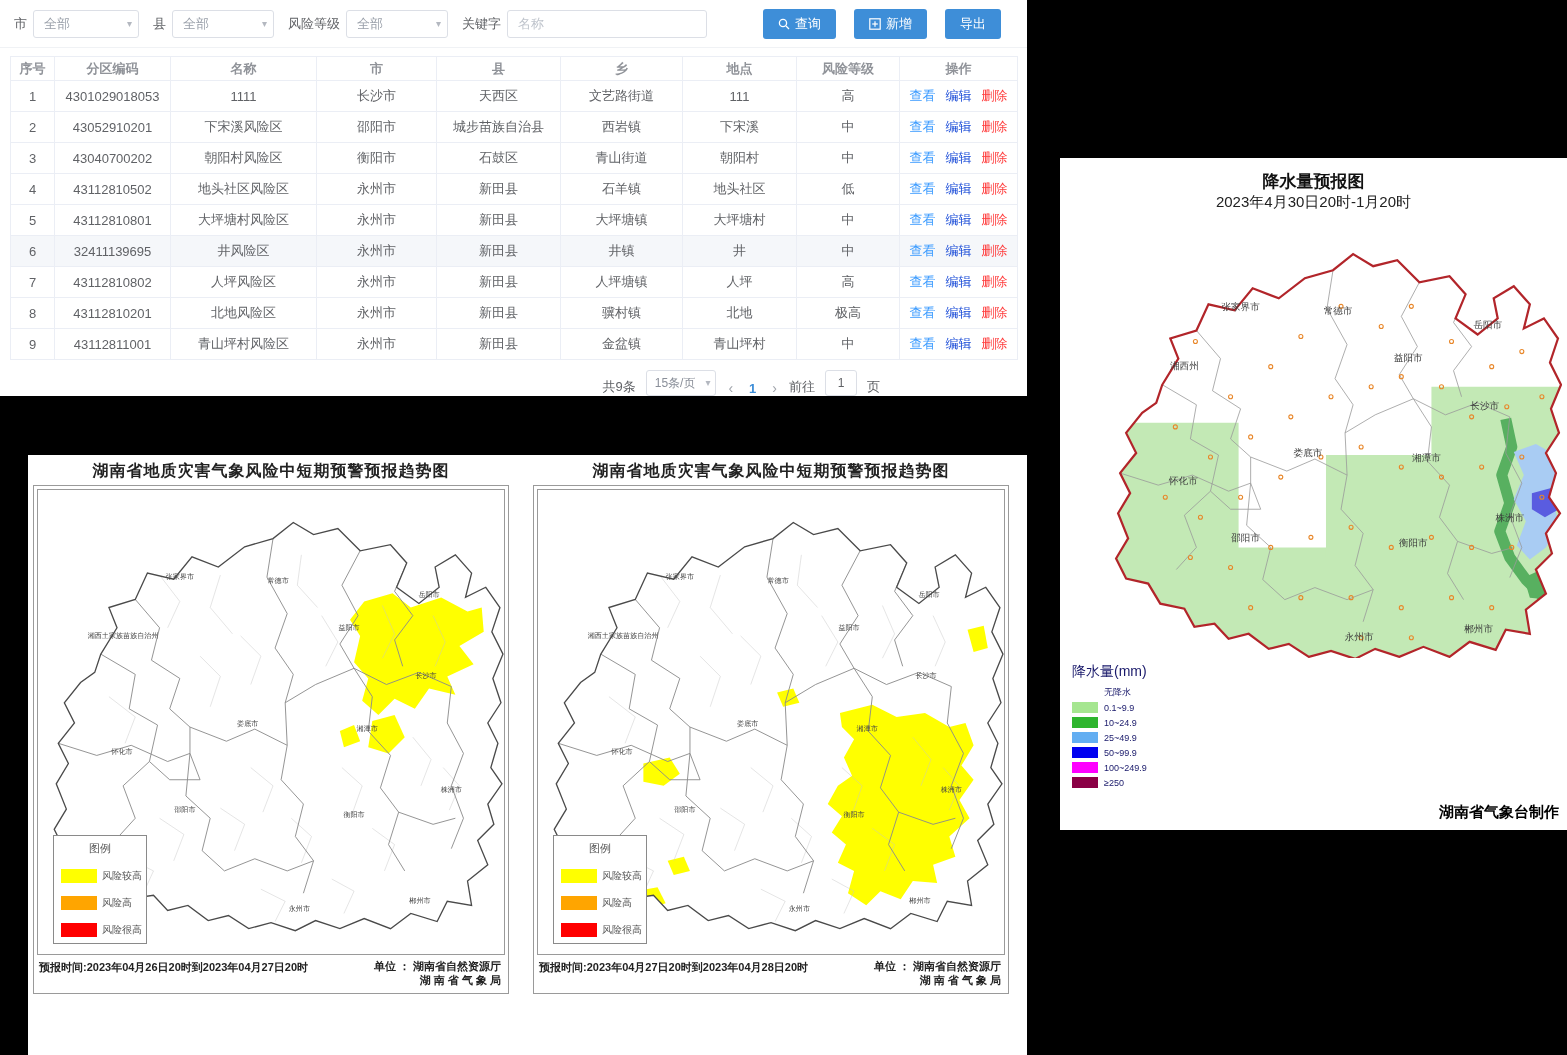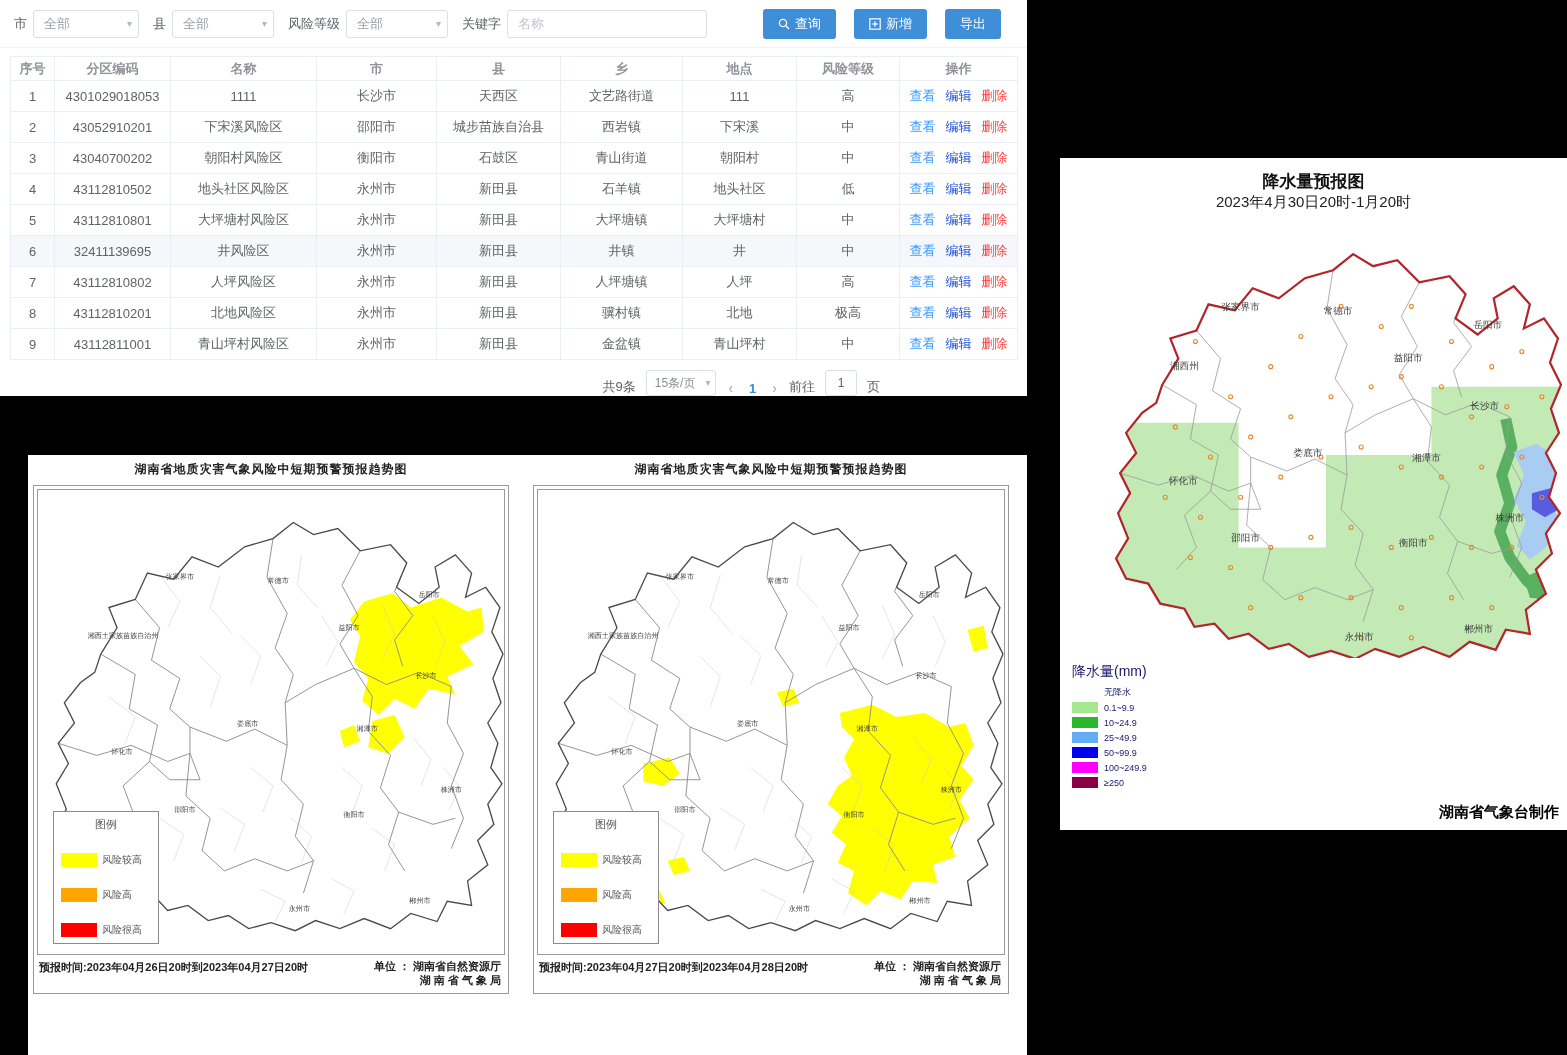--- a/index.html
+++ b/index.html
@@ -31,27 +31,27 @@
   .pager { display:flex; align-items:flex-end; justify-content:flex-end; padding:10px 147px 0 12px; font-size:13px; color:#606266; gap:10px; }
   .pager .psel { position:relative; display:inline-flex; align-items:center; height:26px; border:1px solid #dcdfe6; border-radius:3px; padding:0 20px 0 8px; color:#8a8f99; font-size:12px; cursor:pointer; }
   .pager .psel .caret { position:absolute; right:5px; top:6px; color:#b4b8c0; font-size:10px; }
   .pager .arrow { color:#a0a4ab; cursor:pointer; font-size:14px; padding:0 2px; }
   .pager .cur { color:#3e8ed8; font-weight:bold; cursor:pointer; padding:0 4px; }
   .pager .goto-box { width:32px; height:26px; border:1px solid #dcdfe6; border-radius:3px; text-align:center; font-size:12px; color:#606266; }
 
   
   #maps-panel { left:28px; top:455px; width:999px; height:600px; }
   .trend-fig { position:absolute; top:30px; width:476px; }
-  .trend-title { position:absolute; top:-24px; left:0; right:0; text-align:center; font-size:12px; font-weight:bold; color:#222; letter-spacing:1px; }
+  .trend-title { position:absolute; top:-24px; left:0; right:0; text-align:center; font-size:16px; font-weight:bold; color:#222; letter-spacing:1px; }
   .trend-outer { border:1px solid #9a9a9a; padding:3px; background:#fff; }
   .trend-inner { position:relative; border:1px solid #9a9a9a; height:466px; overflow:hidden; }
   .trend-inner svg { display:block; width:100%; height:100%; }
-  .mini-legend { position:absolute; left:15px; bottom:10px; width:106px; background:#fff; border:1px solid #8a8a8a; padding:5px 7px 6px 7px; }
+  .mini-legend { position:absolute; left:15px; bottom:10px; width:94px; background:#fff; border:1px solid #8a8a8a; padding:5px 7px 6px 7px; }
   .mini-legend .lg-title { text-align:center; font-size:11px; color:#555; margin-bottom:4px; }
-  .mini-legend .lg-row { display:flex; align-items:center; gap:5px; margin-top:21px; }
+  .mini-legend .lg-row { display:flex; align-items:center; gap:5px; margin-top:13px; }
   .mini-legend .swatch { width:36px; height:14px; flex:0 0 auto; }
   .mini-legend .lg-lab { font-size:10px; color:#555; white-space:nowrap; }
   .trend-footer { display:flex; justify-content:space-between; align-items:flex-start; padding:5px 4px 2px 2px; font-size:11px; font-weight:bold; color:#222; }
   .unit-block { text-align:right; line-height:1.25; white-space:nowrap; }
 
   
   #precip-panel { left:1060px; top:158px; width:507px; height:672px; }
   .p-title { text-align:center; font-size:17px; font-weight:bold; color:#111; padding-top:12px; }
   .p-subtitle { text-align:center; font-size:15px; color:#222; }
   #precip-svg { position:absolute; left:40px; top:88px; width:462px; height:412px; }

